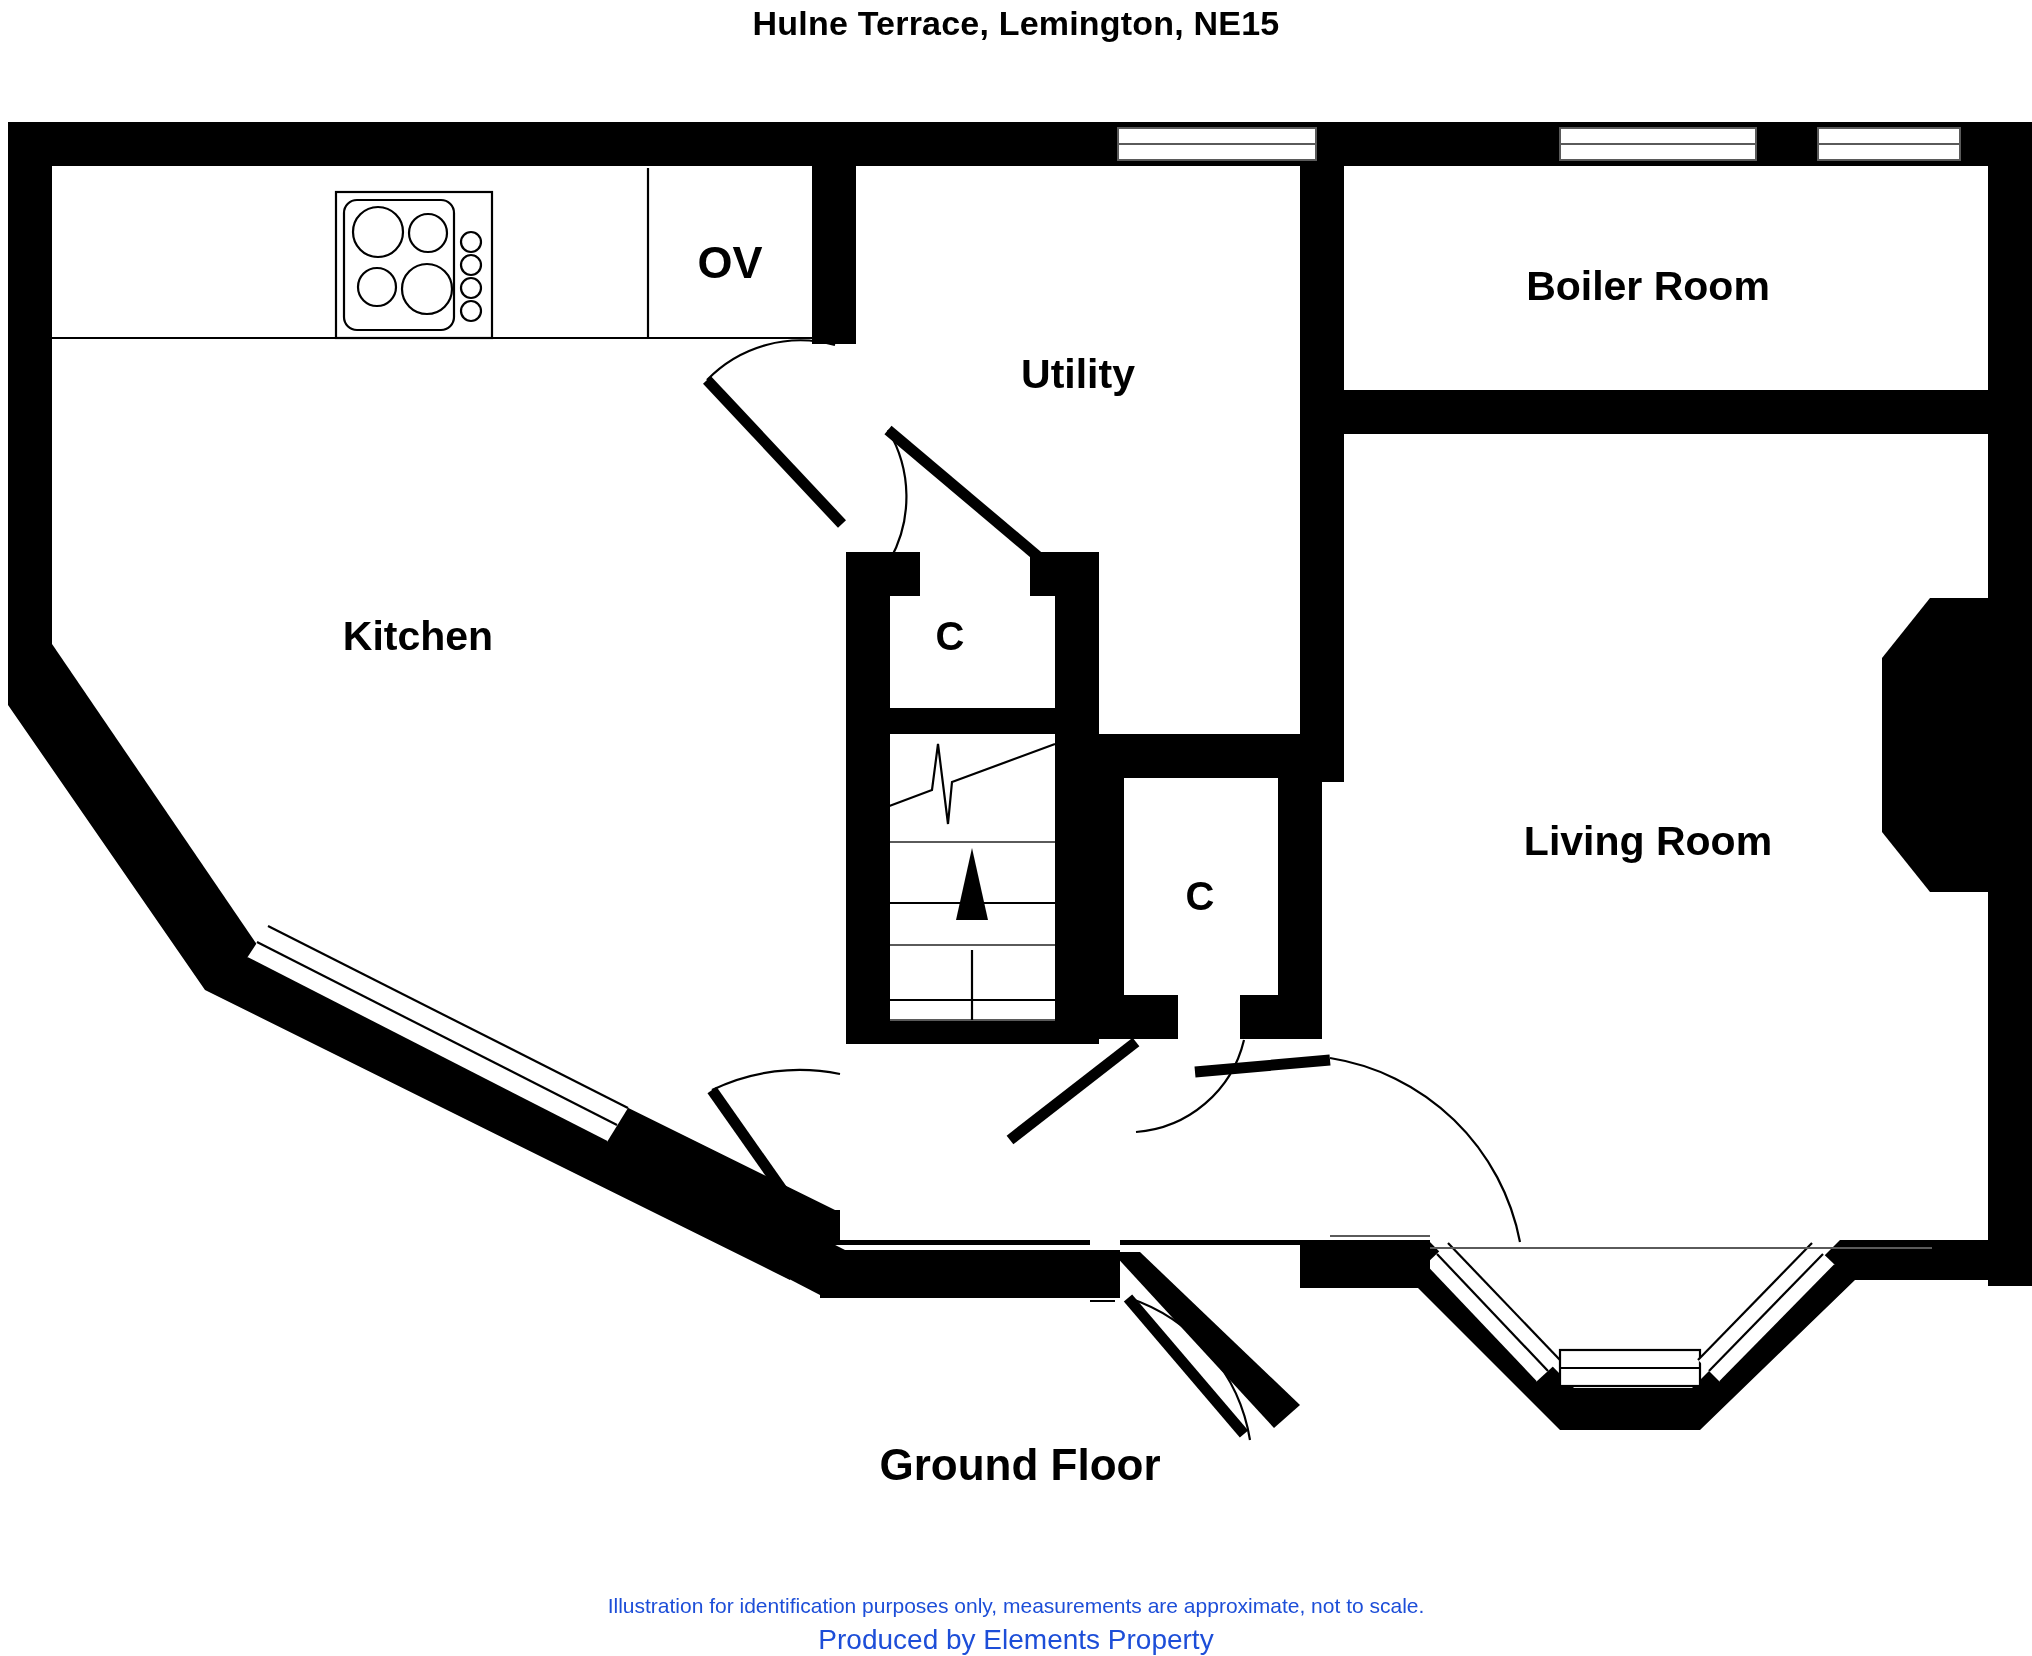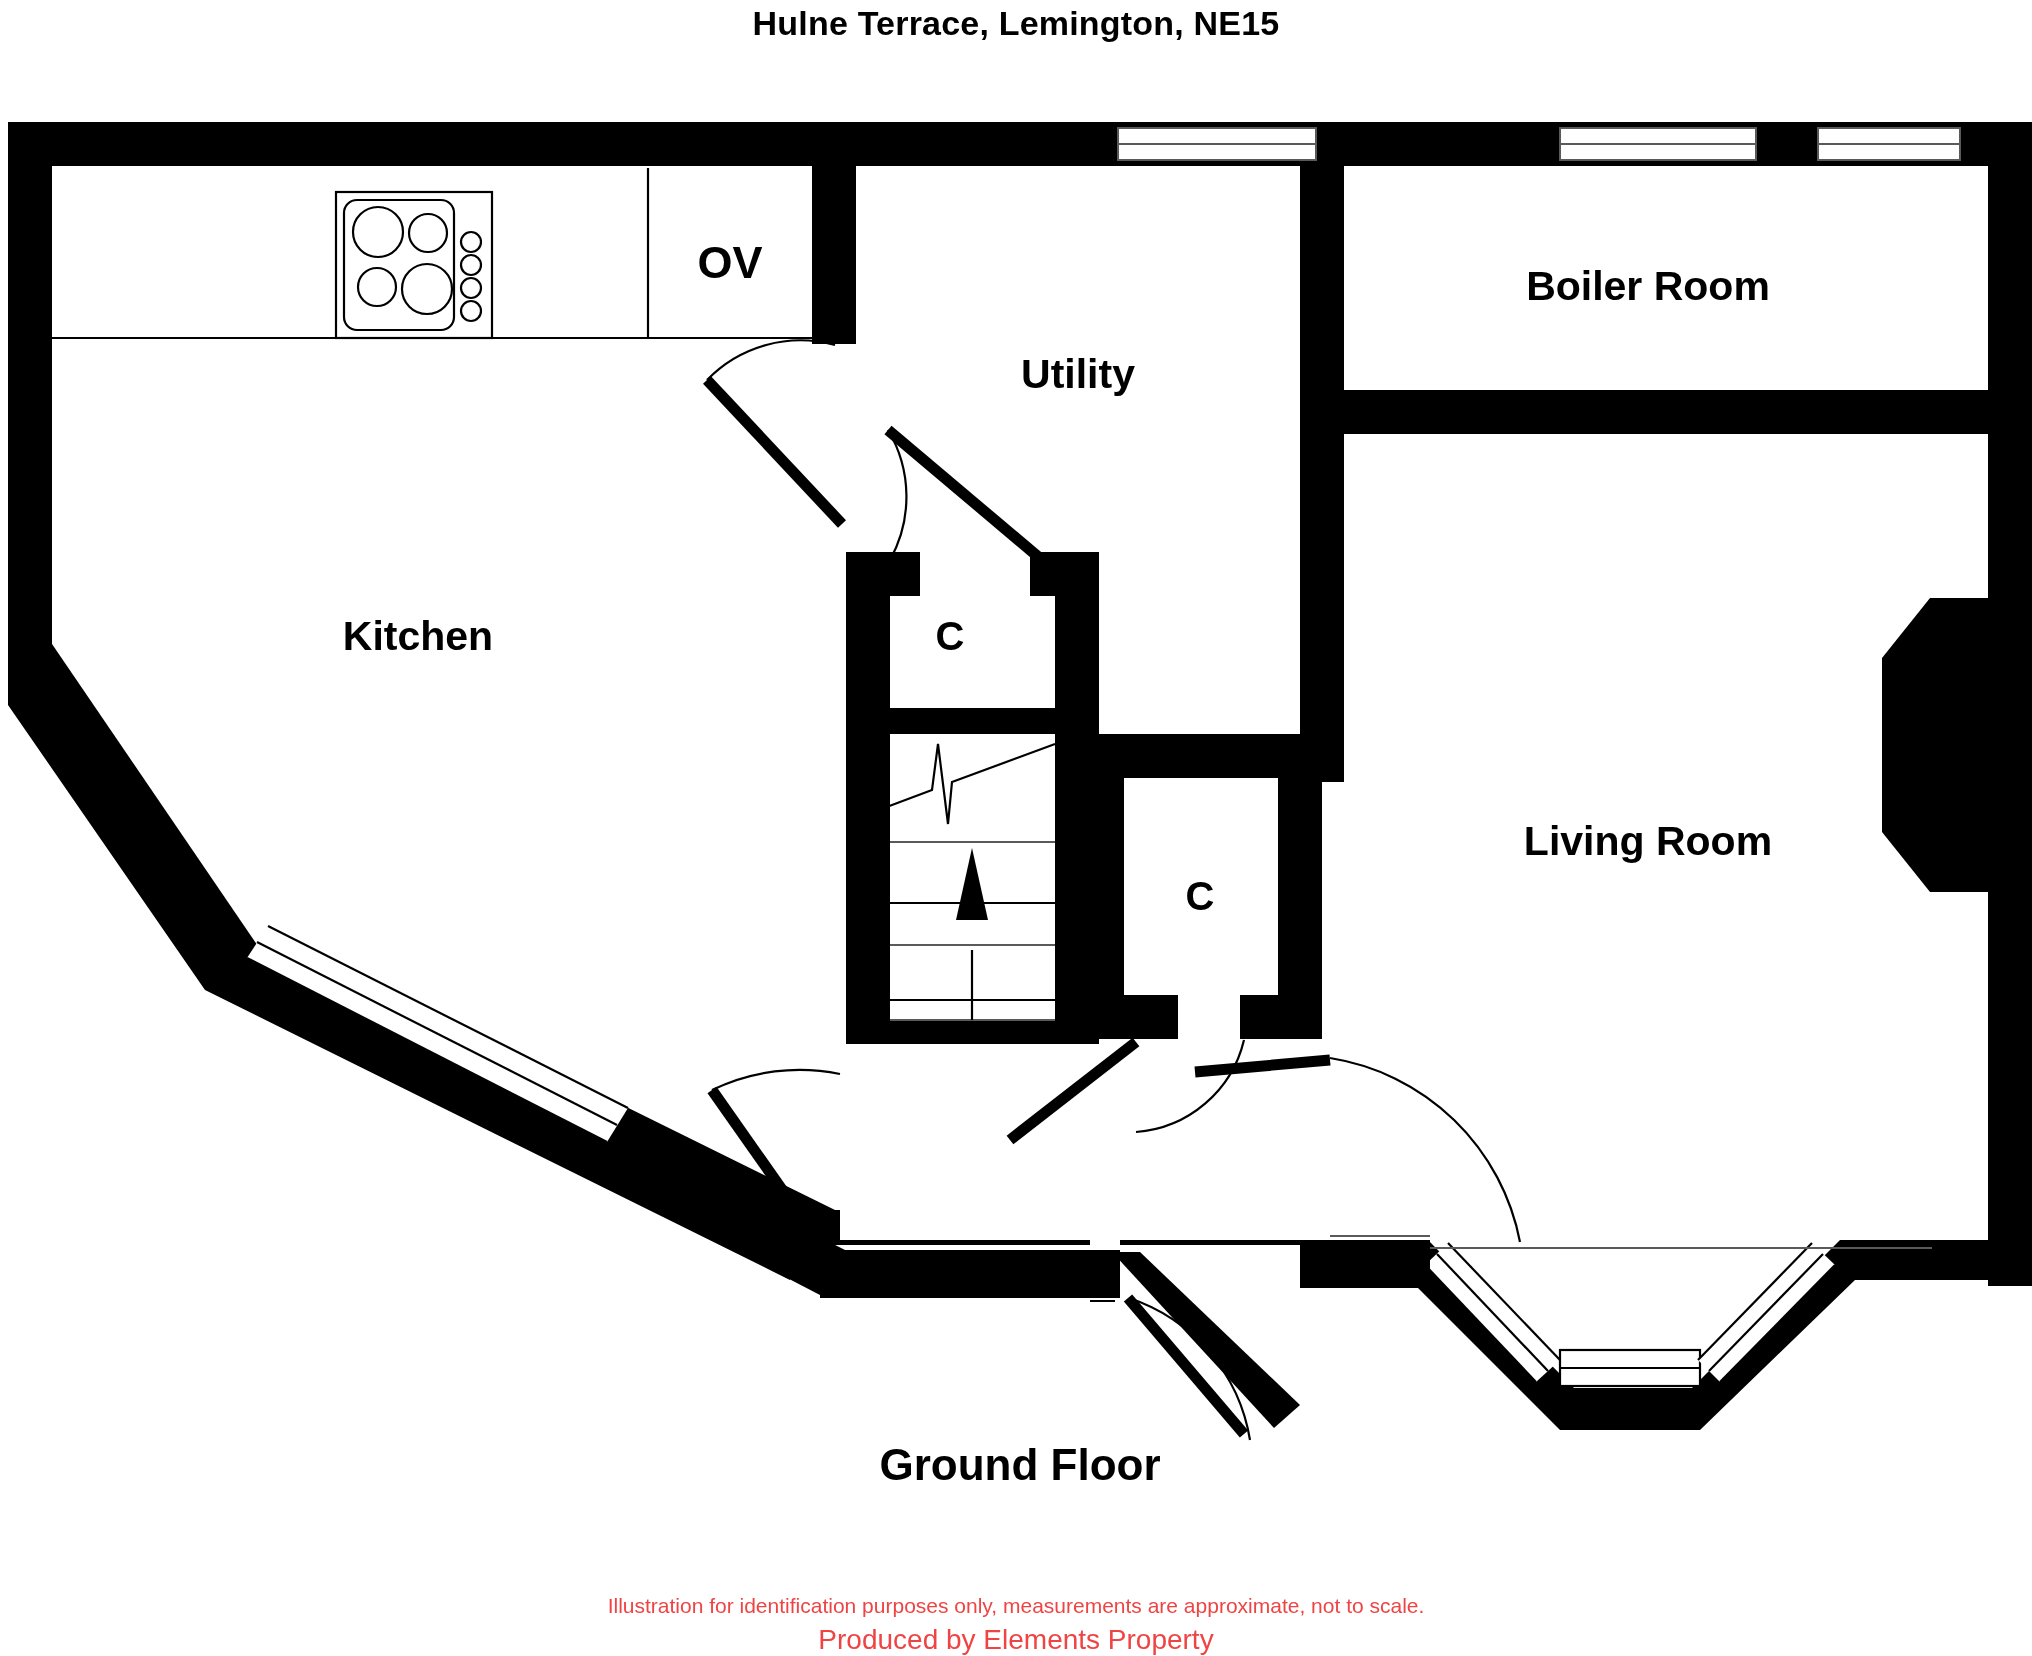--- a/index.html
+++ b/index.html
@@ -30,21 +30,21 @@
     font-weight: bold;
     color: #000000;
     letter-spacing: 0.2px;
     line-height: 46px;
   }
   .footer {
     position: absolute;
     left: 0;
     width: 2032px;
     text-align: center;
-    color: #ef4444;
+    color: #1d4ed8;
   }
   .footer-1 { top: 1594px; font-size: 21px; }
   .footer-2 { top: 1624px; font-size: 28px; }
 
   svg.plan {
     position: absolute;
     top: 0;
     left: 0;
     width: 2032px;
     height: 1656px;

